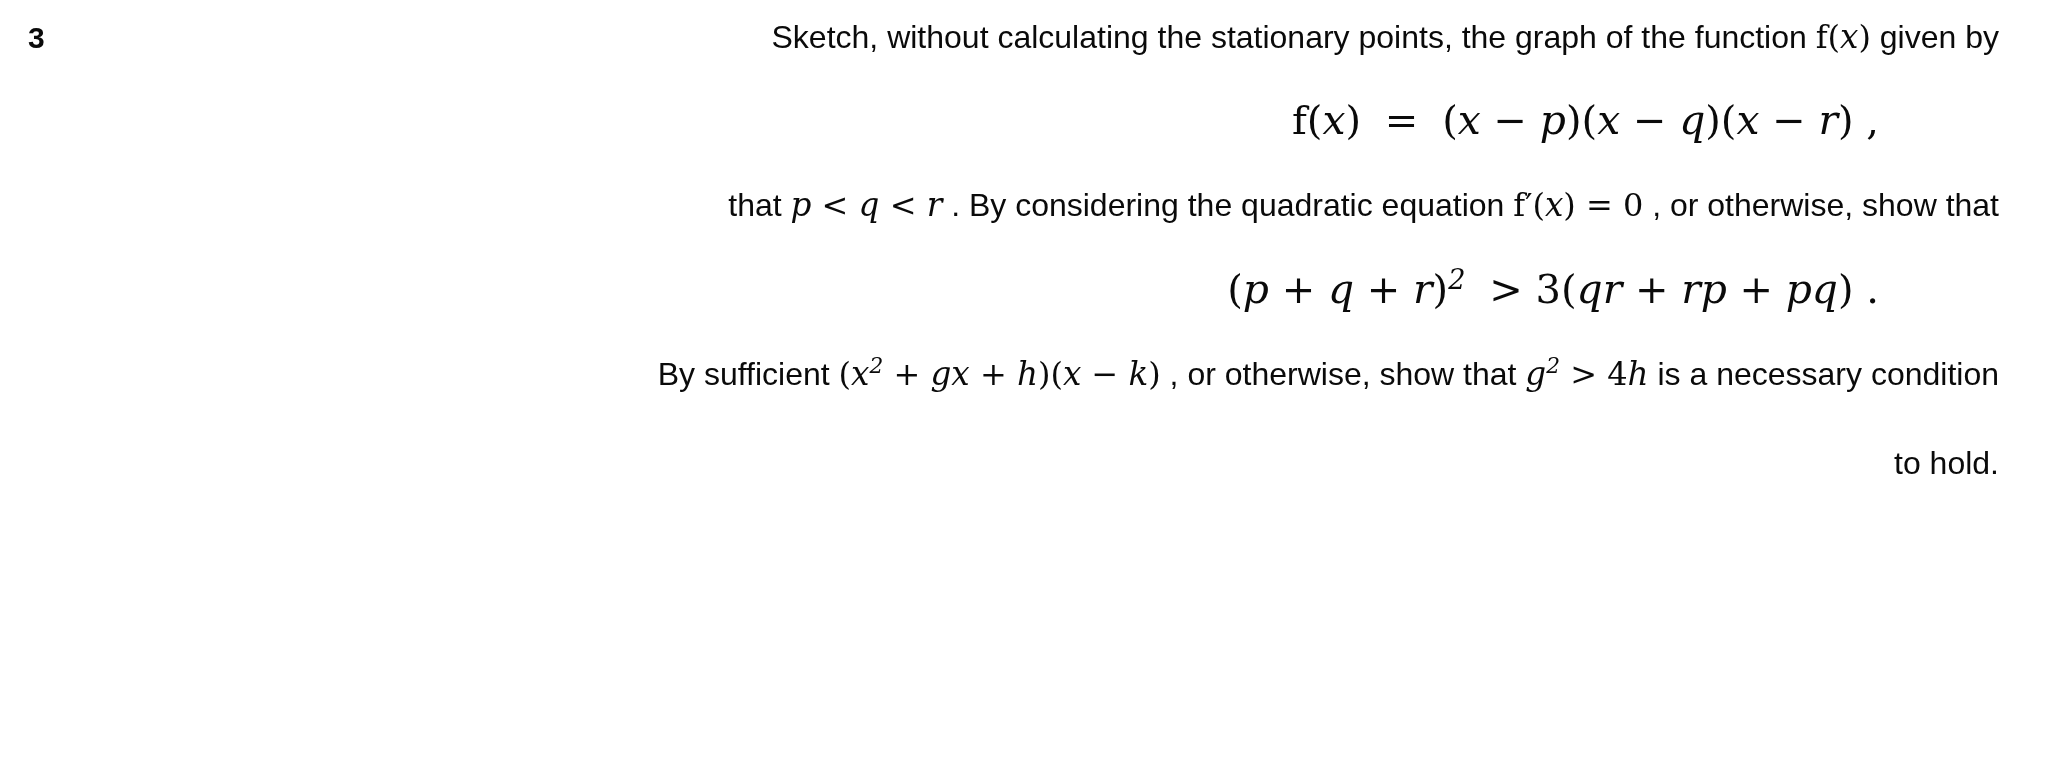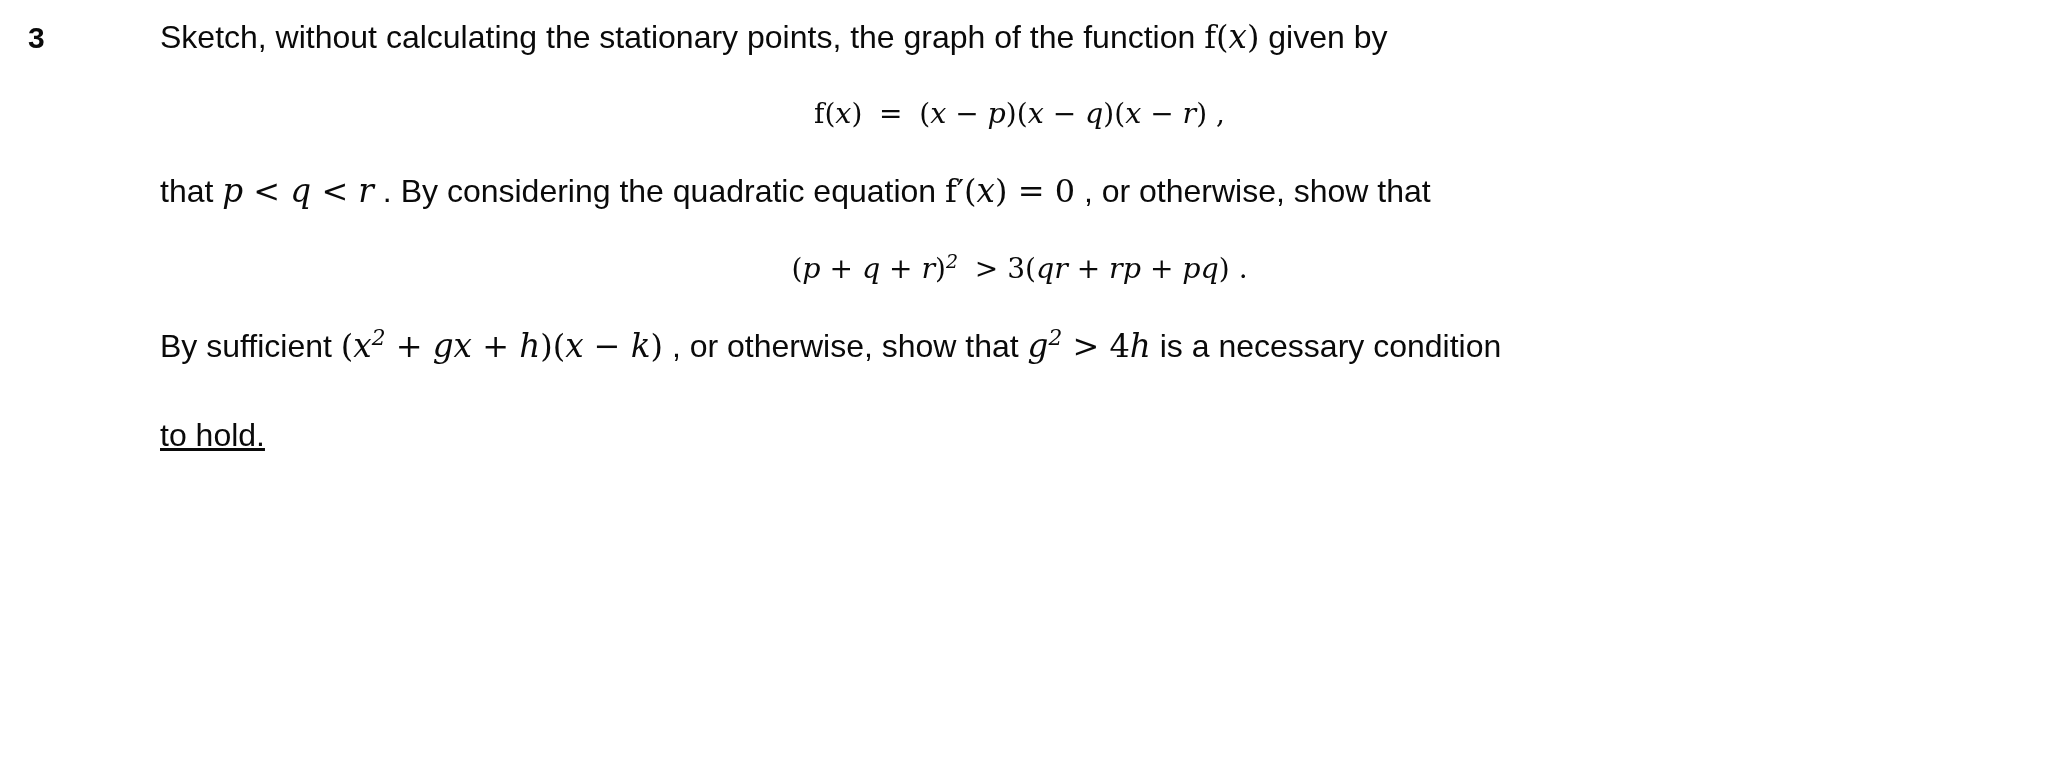--- a/index.html
+++ b/index.html
@@ -37,25 +37,26 @@
     padding-top: 4px;
   }
   .qbody {
     flex: 1 1 auto;
     padding-right: 60px;
   }
   .para {
     font-size: 32px;
     line-height: 1.42;
     margin: 0;
+    text-align: right;
   }
   .para.spaced-top { margin-top: 38px; }
   .displaymath {
-    text-align: center;
-    font-size: 28px;
+    text-align: right;
+    font-size: 40px;
     margin: 36px 0 0 0;
     padding-right: 120px;
   }
   .displaymath.tight { margin-top: 30px; }
   
   .mi {
     font-family: "DejaVu Serif", "Liberation Serif", serif;
     font-style: italic;
     font-size: 1.02em;
   }
@@ -66,21 +67,21 @@
   .sup {
     font-family: "DejaVu Serif", "Liberation Serif", serif;
     font-style: italic;
     font-size: 0.68em;
     vertical-align: super;
     line-height: 0;
   }
   .math-inline {
     white-space: nowrap;
   }
-  .lastline { margin-top: 44px; text-decoration: underline; }
+  .lastline { margin-top: 44px; }
 </style>
 </head>
 <body>
 
 <div class="page">
   <div class="qrow">
 
     <div class="qnum">3</div>
 
     <div class="qbody">

